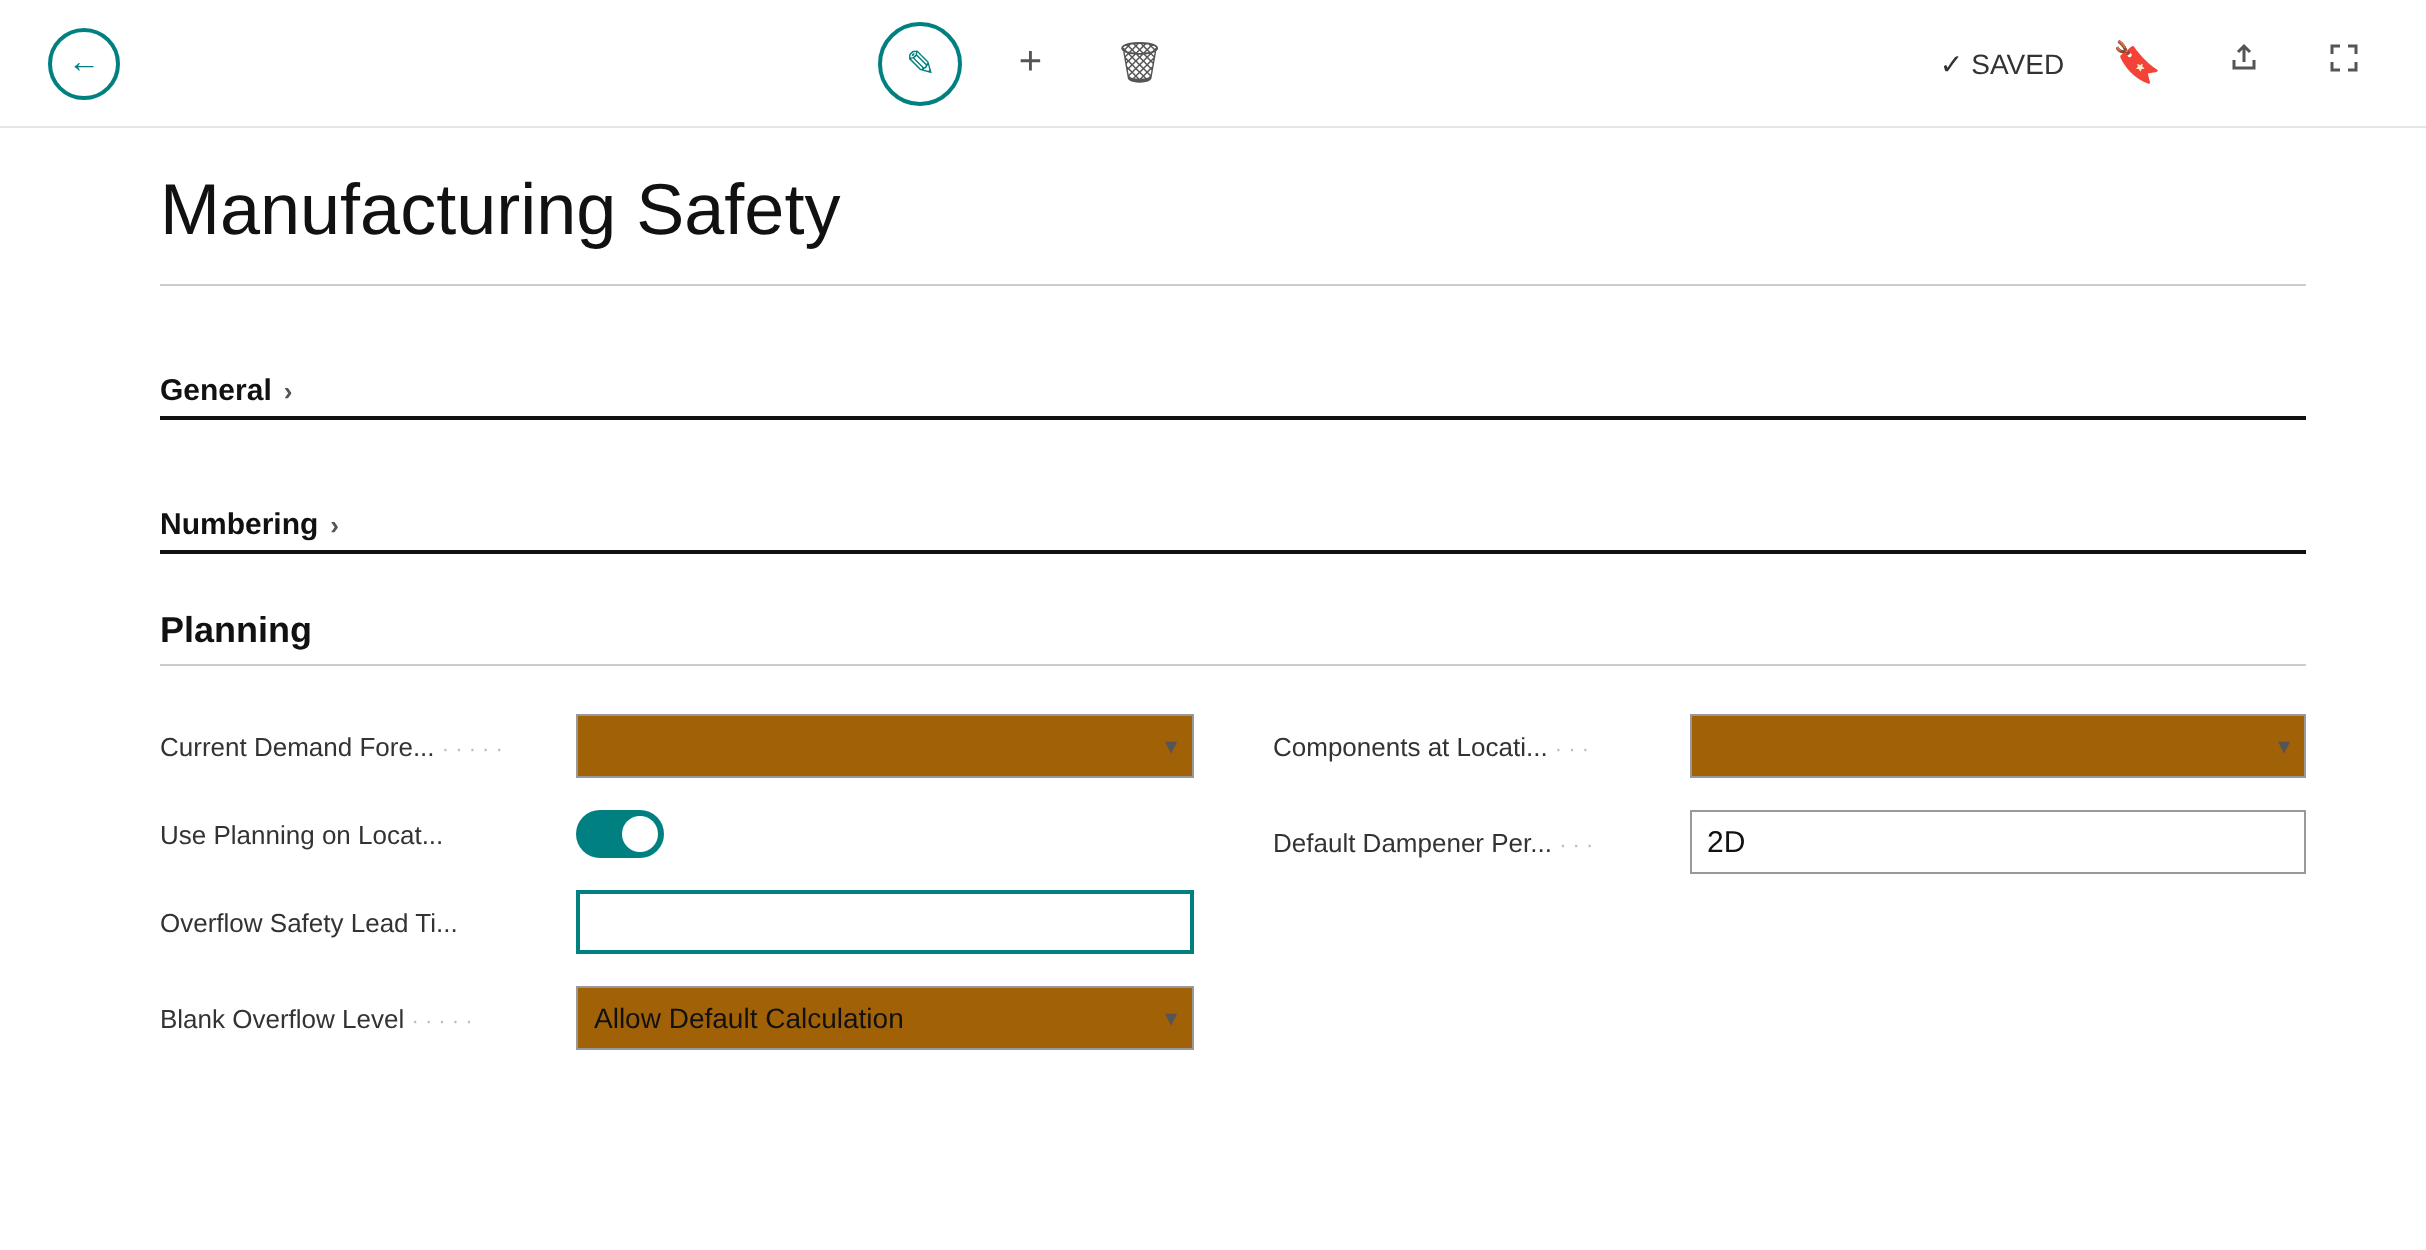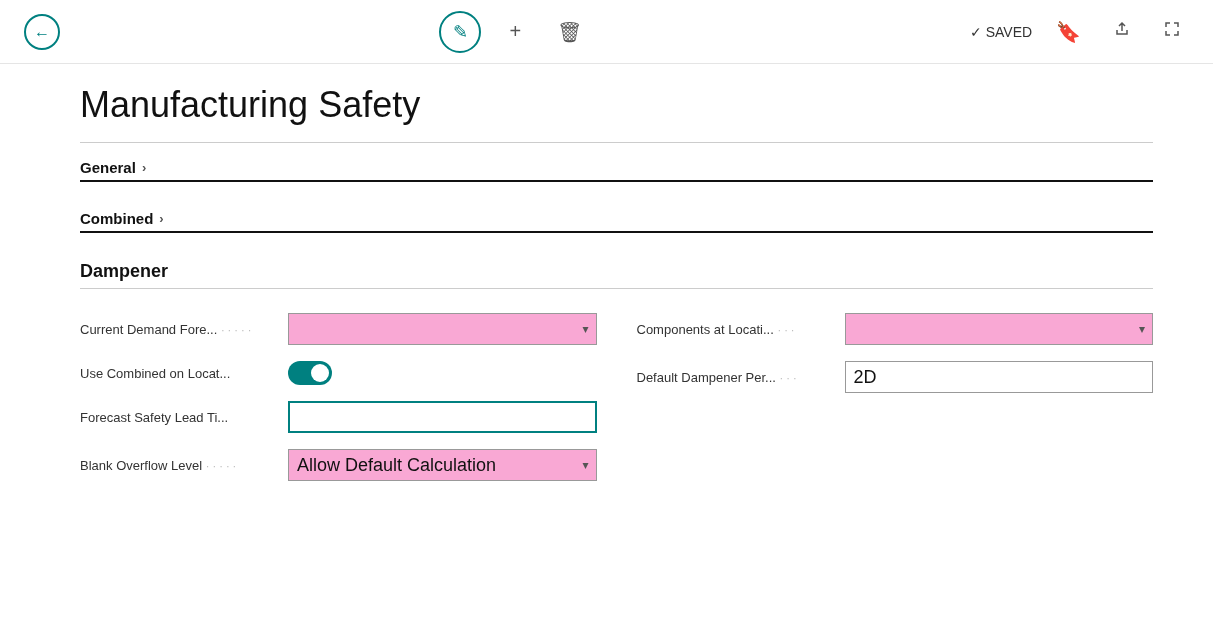--- a/index.html
+++ b/index.html
@@ -94,20 +94,21 @@
     
     .section-header {
       display: flex;
       align-items: center;
       gap: 6px;
       font-size: 15px;
       font-weight: 600;
       color: #111;
       margin-bottom: 4px;
       cursor: pointer;
+      margin-top: 44px;
     }
     .section-header .chevron {
       color: #555;
       font-size: 13px;
     }
     .section-divider {
       border: none;
       border-top: 2px solid #111;
       margin-bottom: 20px;
     }
@@ -155,43 +156,43 @@
     .form-control {
       flex: 1;
     }
 
     
     .input-field {
       width: 100%;
       height: 32px;
       border: 1px solid #999;
       padding: 0 8px;
-      font-size: 18px;
+      font-size: 15px;
       color: #111;
       background: #fff;
       outline: none;
     }
     .input-field-active {
       border: 2px solid #008080;
     }
     .input-field-right {
       text-align: right;
     }
     .select-wrapper {
       position: relative;
       flex: 1;
     }
     .select-wrapper select {
       width: 100%;
       height: 32px;
       border: 1px solid #999;
       padding: 0 28px 0 8px;
-      font-size: 18px;
-      color: #111;
-      background: #f9a8d4;
+      font-size: 14px;
+      color: #111;
+      background: #a16207;
       appearance: none;
       cursor: pointer;
       outline: none;
     }
     .select-chevron {
       position: absolute;
       right: 8px;
       top: 50%;
       transform: translateY(-50%);
       color: #555;
@@ -287,28 +288,28 @@
   <div class="section-gap">
     <div class="section-header">
       <span>General</span>
       <span class="chevron">›</span>
     </div>
     <hr class="section-divider">
   </div>
 
   <div class="section-gap">
     <div class="section-header">
-      <span>Combined</span>
+      <span>Numbering</span>
       <span class="chevron">›</span>
     </div>
     <hr class="section-divider">
   </div>
 
   <div class="planning-section">
-    <div class="planning-title">Dampener</div>
+    <div class="planning-title">Planning</div>
     <hr class="planning-divider">
 
     <div class="form-grid">
 
       <div>
 
         <div class="form-row">
           <span class="form-label">
             Current Demand Fore...&nbsp;<span style="color:#bbb;font-size:11px">· · · · ·</span>
           </span>
@@ -316,33 +317,33 @@
             <select>
               <option value=""></option>
               <option value="opt1">Option 1</option>
             </select>
             <span class="select-chevron">▾</span>
           </div>
         </div>
 
         <div class="form-row">
           <span class="form-label">
-            Use Combined on Locat...
+            Use Planning on Locat...
           </span>
           <div class="form-control">
             <label class="toggle">
               <input type="checkbox" checked="" style="">
               <span class="toggle-slider"></span>
             </label>
           </div>
         </div>
 
         <div class="form-row">
           <span class="form-label">
-            Forecast Safety Lead Ti...
+            Overflow Safety Lead Ti...
           </span>
           <div class="form-control">
             <input type="text" class="input-field input-field-active" value="" style="">
           </div>
         </div>
 
         <div class="form-row">
           <span class="form-label">
             Blank Overflow Level&nbsp;<span style="color:#bbb;font-size:11px">· · · · ·</span>
           </span>

